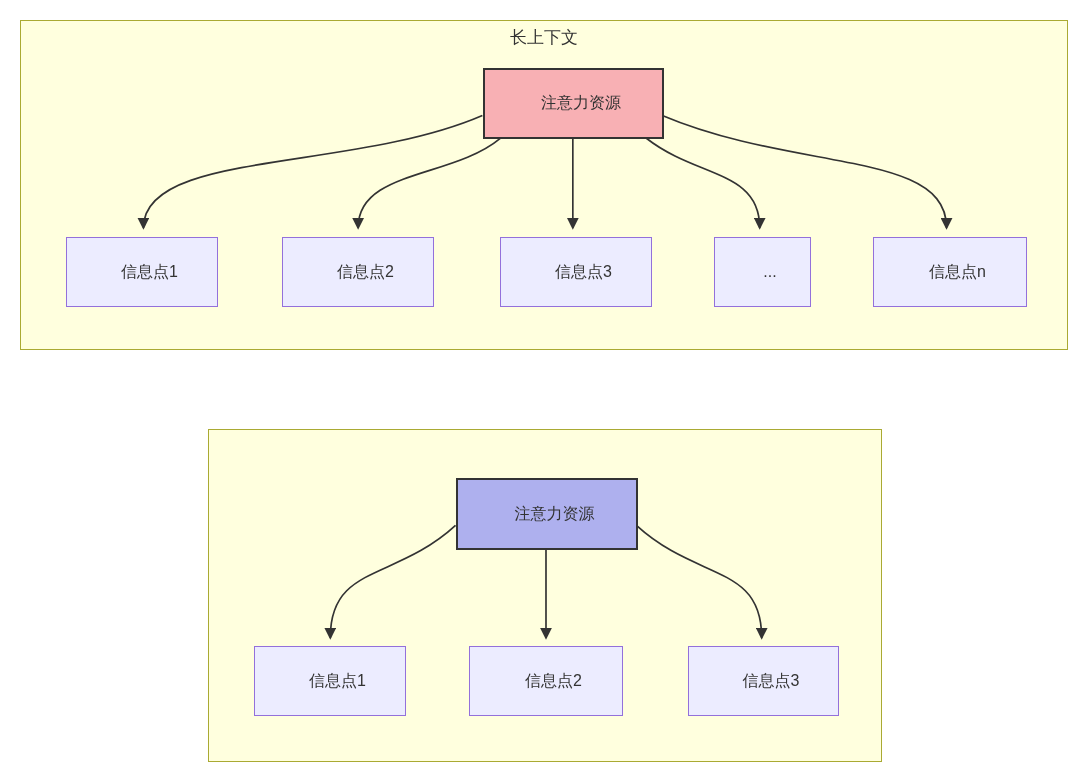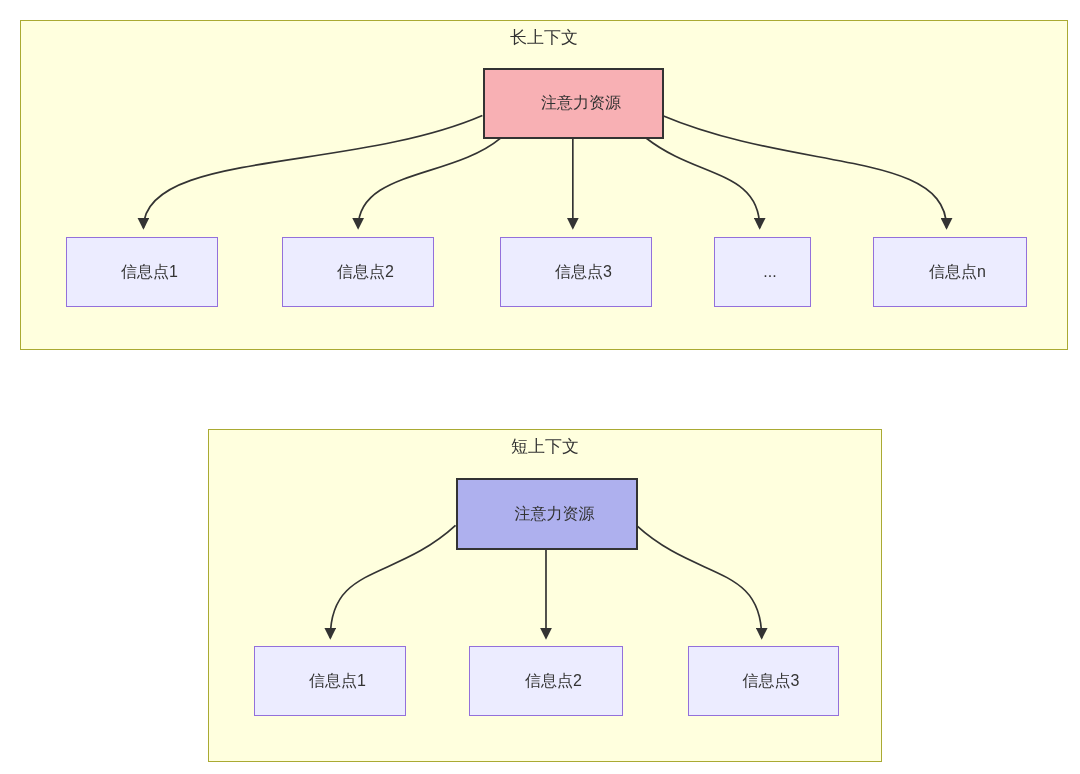--- a/index.html
+++ b/index.html
@@ -96,21 +96,20 @@
     <div class="node root root-long" style="left:462px; top:47px; width:181px; height:71px;">注意力资源</div>
 
     <div class="node" style="left:45px; top:216px; width:152px; height:70px;">信息点1</div>
     <div class="node" style="left:261px; top:216px; width:152px; height:70px;">信息点2</div>
     <div class="node" style="left:479px; top:216px; width:152px; height:70px;">信息点3</div>
     <div class="node" style="left:693px; top:216px; width:97px; height:70px;">...</div>
     <div class="node" style="left:852px; top:216px; width:154px; height:70px;">信息点n</div>
   </section>
 
   <section class="cluster cluster-short">
-    <div class="cluster-title">短上下文</div>
 
     <svg class="edges" viewBox="0 0 674 333" xmlns="http://www.w3.org/2000/svg" aria-hidden="true">
       <defs>
         <marker id="arrow-short" markerUnits="userSpaceOnUse" markerWidth="12" markerHeight="12" refX="10" refY="6" orient="auto">
           <path d="M0,0 L12,6 L0,12 Z"></path>
         </marker>
       </defs>
       <path class="edge" d="M247,96 C186,152 121,135 121,209" marker-end="url(#arrow-short)"></path>
       <path class="edge" d="M338,120 L338,209" marker-end="url(#arrow-short)"></path>
       <path class="edge" d="M429,96 C490,152 555,135 555,209" marker-end="url(#arrow-short)"></path>

